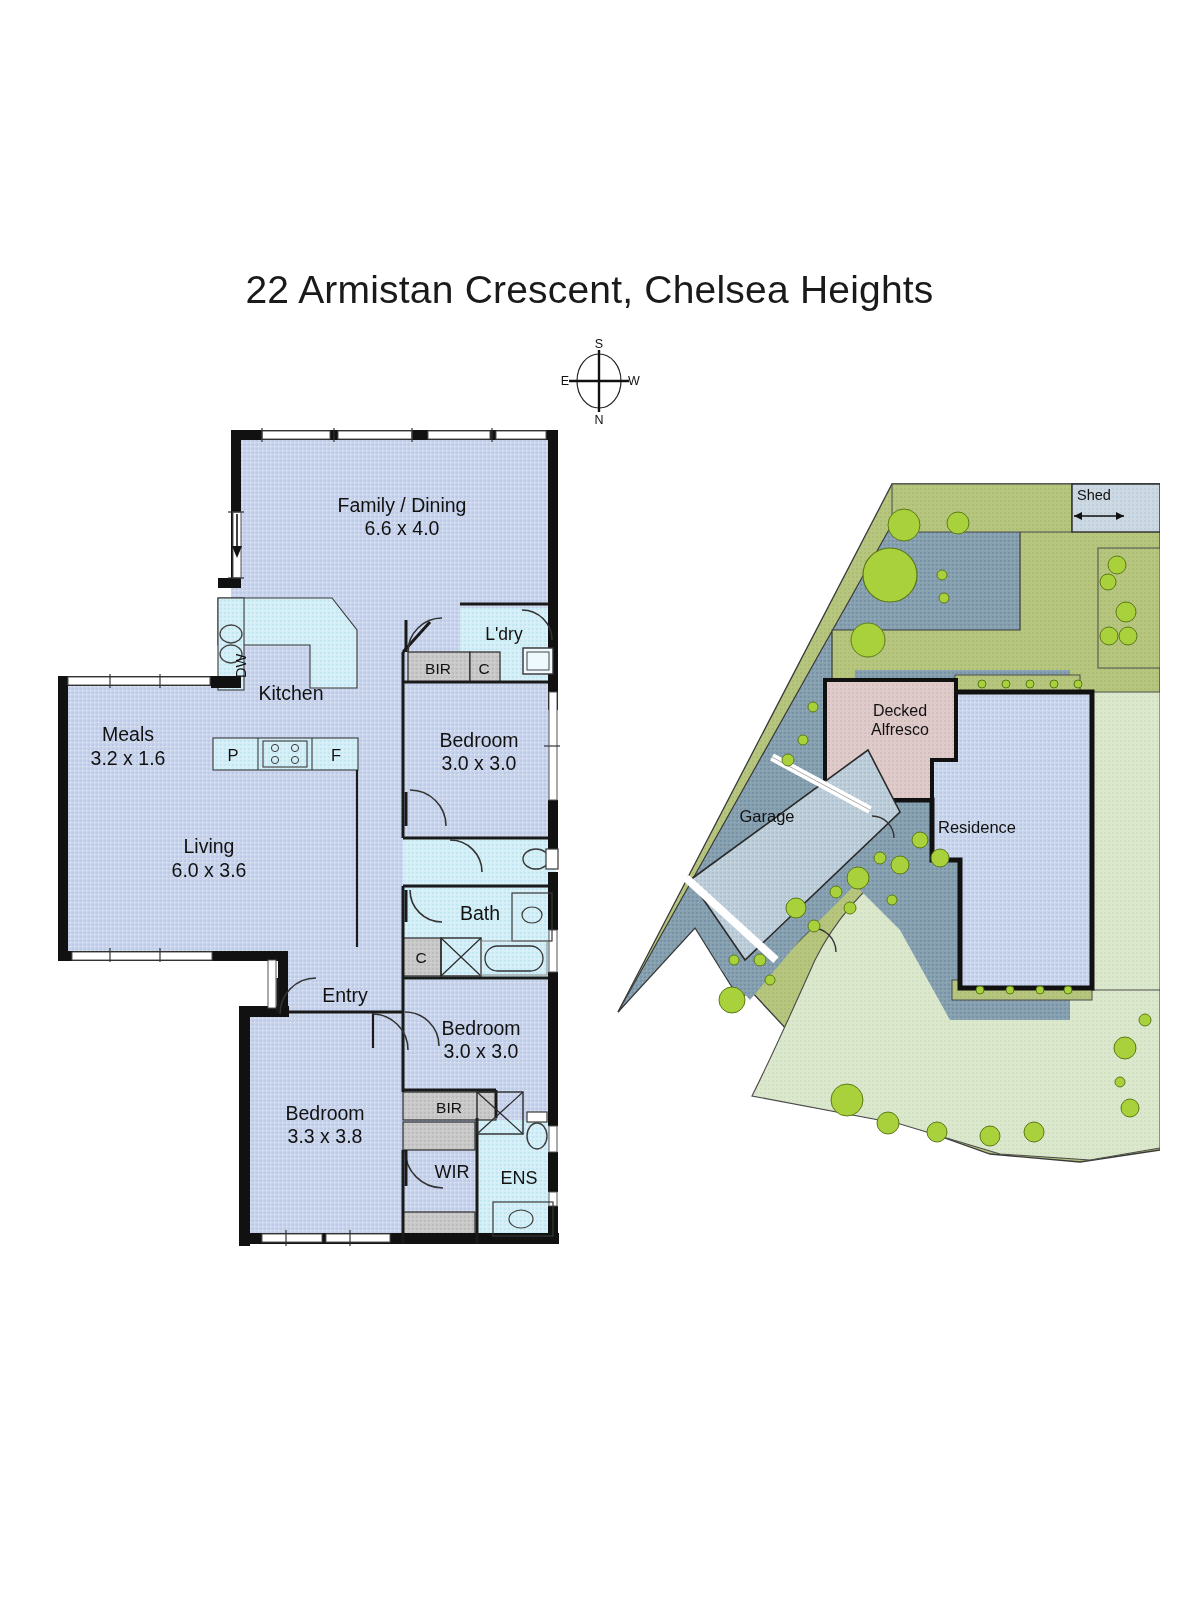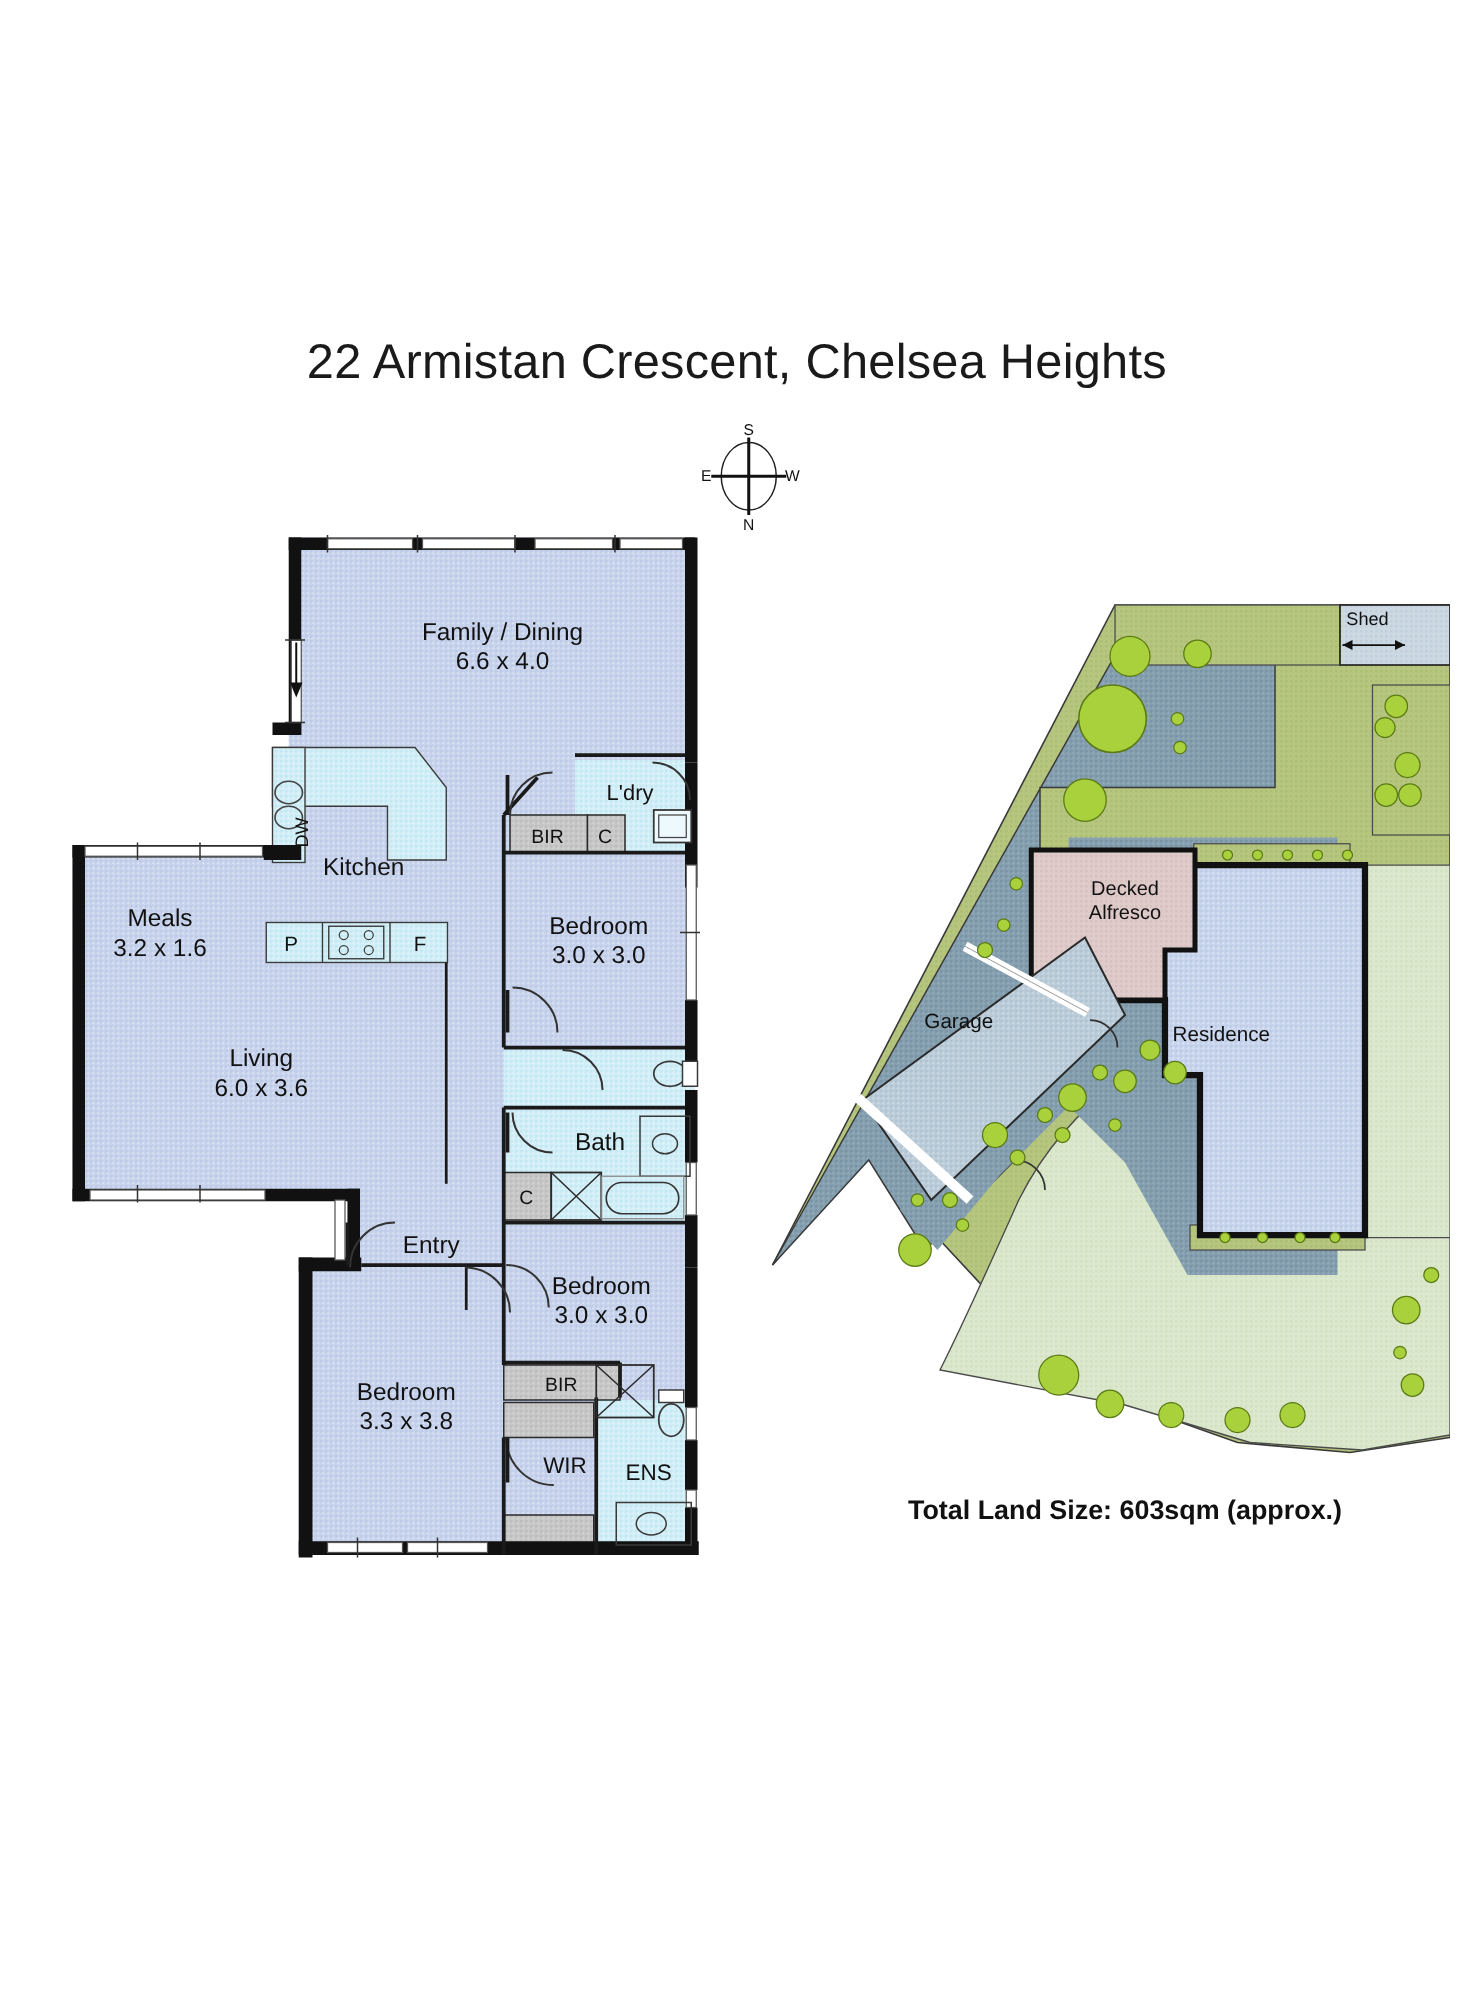--- a/index.html
+++ b/index.html
@@ -444,15 +444,14 @@
     <text class="lbl" x="300" y="275" font-size="16" text-anchor="middle">Alfresco</text>
     <text class="lbl" x="494" y="40" font-size="14.5" text-anchor="middle">Shed</text>
 
     <g stroke="#111" stroke-width="1.4">
       <line x1="474" y1="56" x2="524" y2="56"></line>
       <polygon points="474,56 482,52 482,60" fill="#111" stroke="none"></polygon>
       <polygon points="524,56 516,52 516,60" fill="#111" stroke="none"></polygon>
     </g>
   </svg>
 
-  <div id="landsize">Total Land Size: 603sqm (approx.)</div>
 
 </div>
 
 </body></html>

